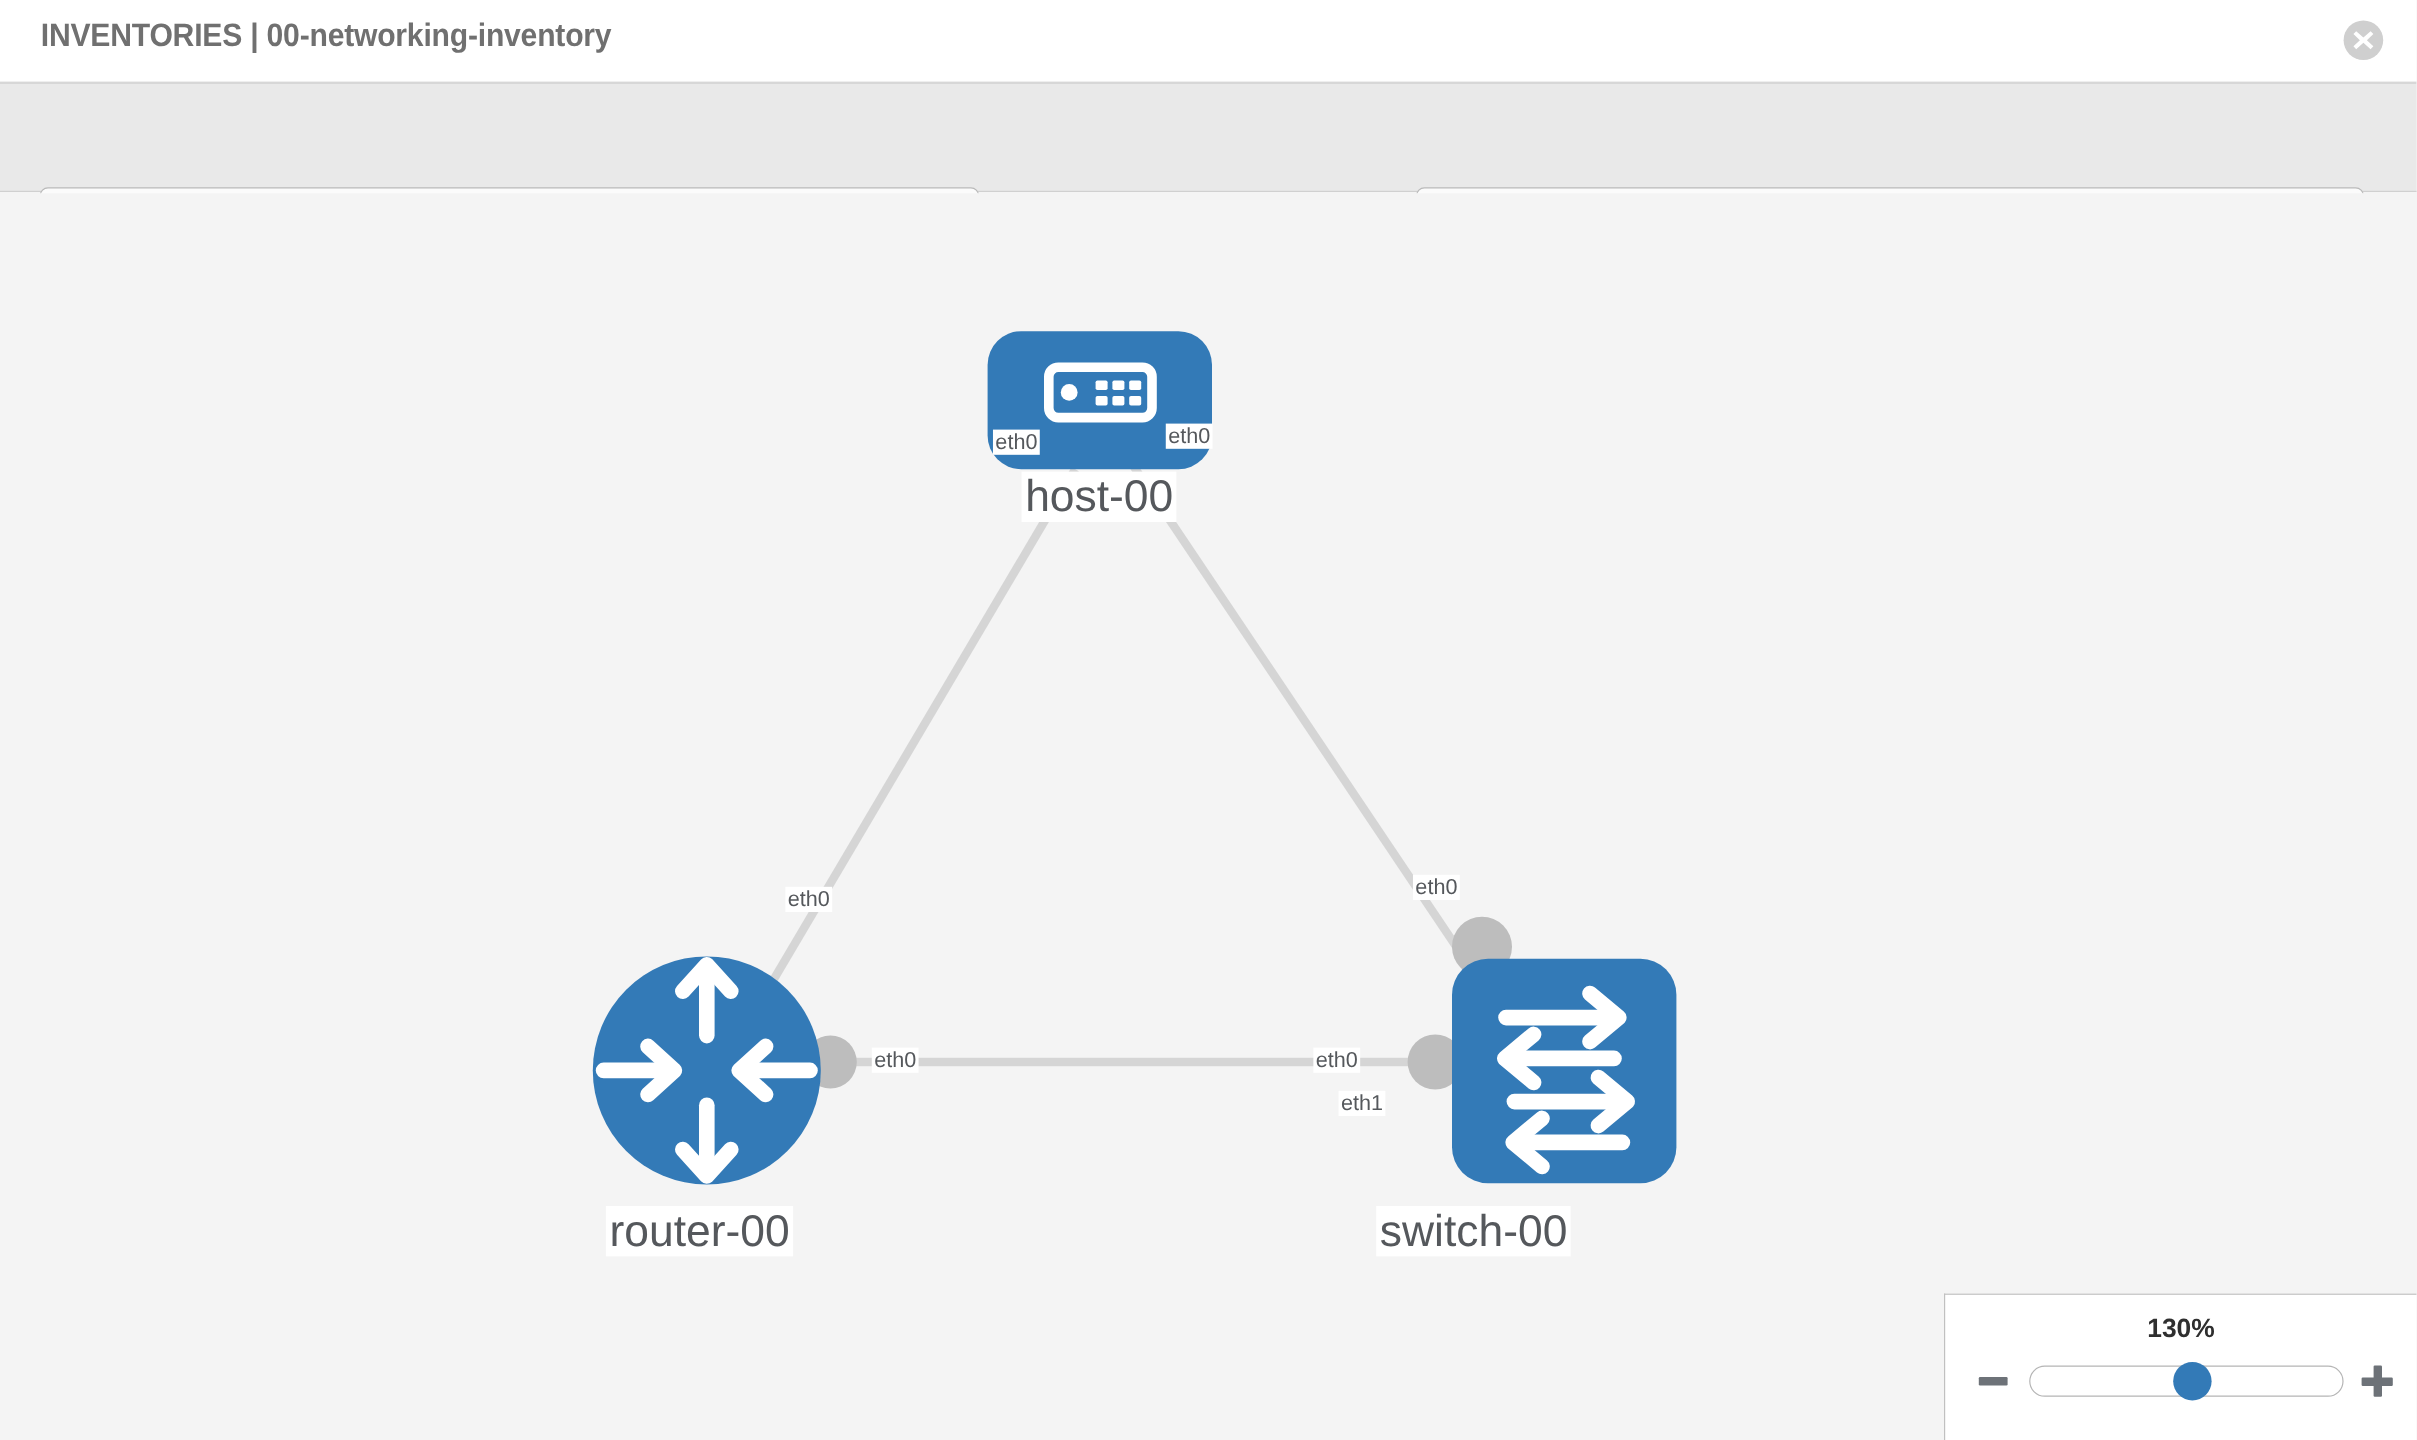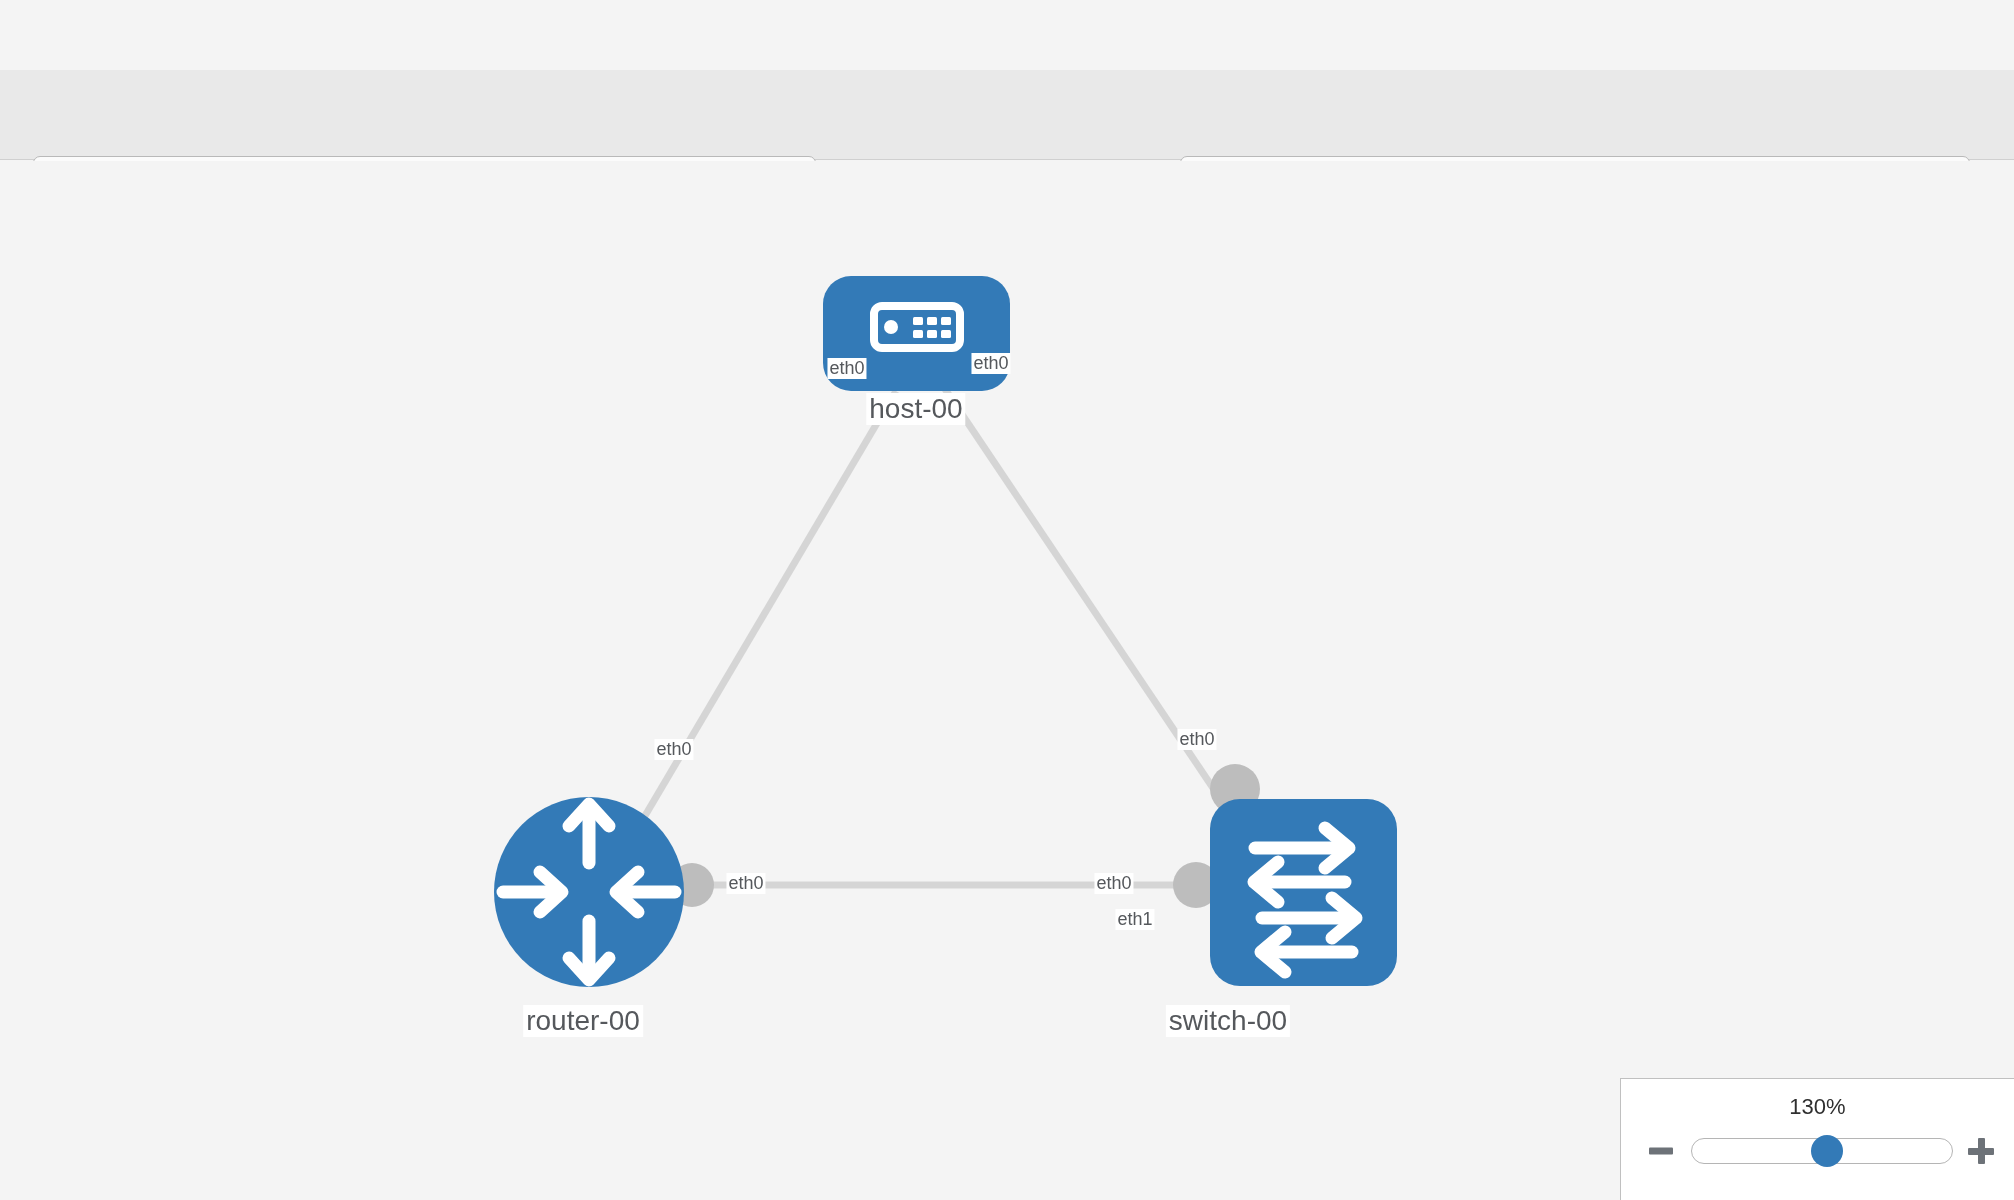--- a/index.html
+++ b/index.html
@@ -101,21 +101,21 @@
     background: #f4f4f4;
     overflow: hidden;
   }
   #topology-svg {
     position: absolute;
     left: 0; top: 0;
   }
 
   .node-label {
     position: absolute;
-    font-size: 28px;
+    font-size: 37px;
     color: #55585c;
     background: #ffffff;
     padding: 0 3px;
     white-space: nowrap;
     transform: translateX(-50%);
   }
   .iface-label {
     position: absolute;
     font-size: 18px;
     color: #55585c;
@@ -135,20 +135,21 @@
     border-right: none;
     border-bottom: none;
     box-sizing: border-box;
   }
   .zoom-value {
     position: absolute;
     left: 0; right: 0; top: 15px;
     text-align: center;
     font-size: 22px;
     color: #2f2f2f;
+    font-weight: bold;
   }
   .zoom-row {
     position: absolute;
     left: 0; right: 0; top: 52px;
     height: 40px;
   }
   .zoom-minus, .zoom-plus {
     position: absolute;
     top: 50%;
     transform: translateY(-50%);
@@ -186,20 +187,28 @@
     border-radius: 50%;
     background: #337ab7;
     cursor: pointer;
   }
 </style>
 </head>
 <body>
 
 <div id="app">
 
+  <div class="header">
+    <div class="header-title">INVENTORIES | 00-networking-inventory</div>
+    <div class="close-btn">
+      <svg width="33" height="33" viewBox="0 0 33 33" aria-hidden="true">
+        <path d="M10.5 9 L16.5 14.3 L22.5 9 L24.8 11.4 L19.4 16.5 L24.8 21.6 L22.5 24 L16.5 18.7 L10.5 24 L8.2 21.6 L13.6 16.5 L8.2 11.4 Z" fill="#ffffff"></path>
+      </svg>
+    </div>
+  </div>
 
   <div class="toolbar">
 
     <div class="select-box" id="actions-select">
       <span class="sel-label">ACTIONS</span>
       <span class="caret"></span>
     </div>
 
     <div class="tool-icon" id="wrench-icon">
       <svg width="44" height="44" viewBox="0 0 44 44" aria-hidden="true">

